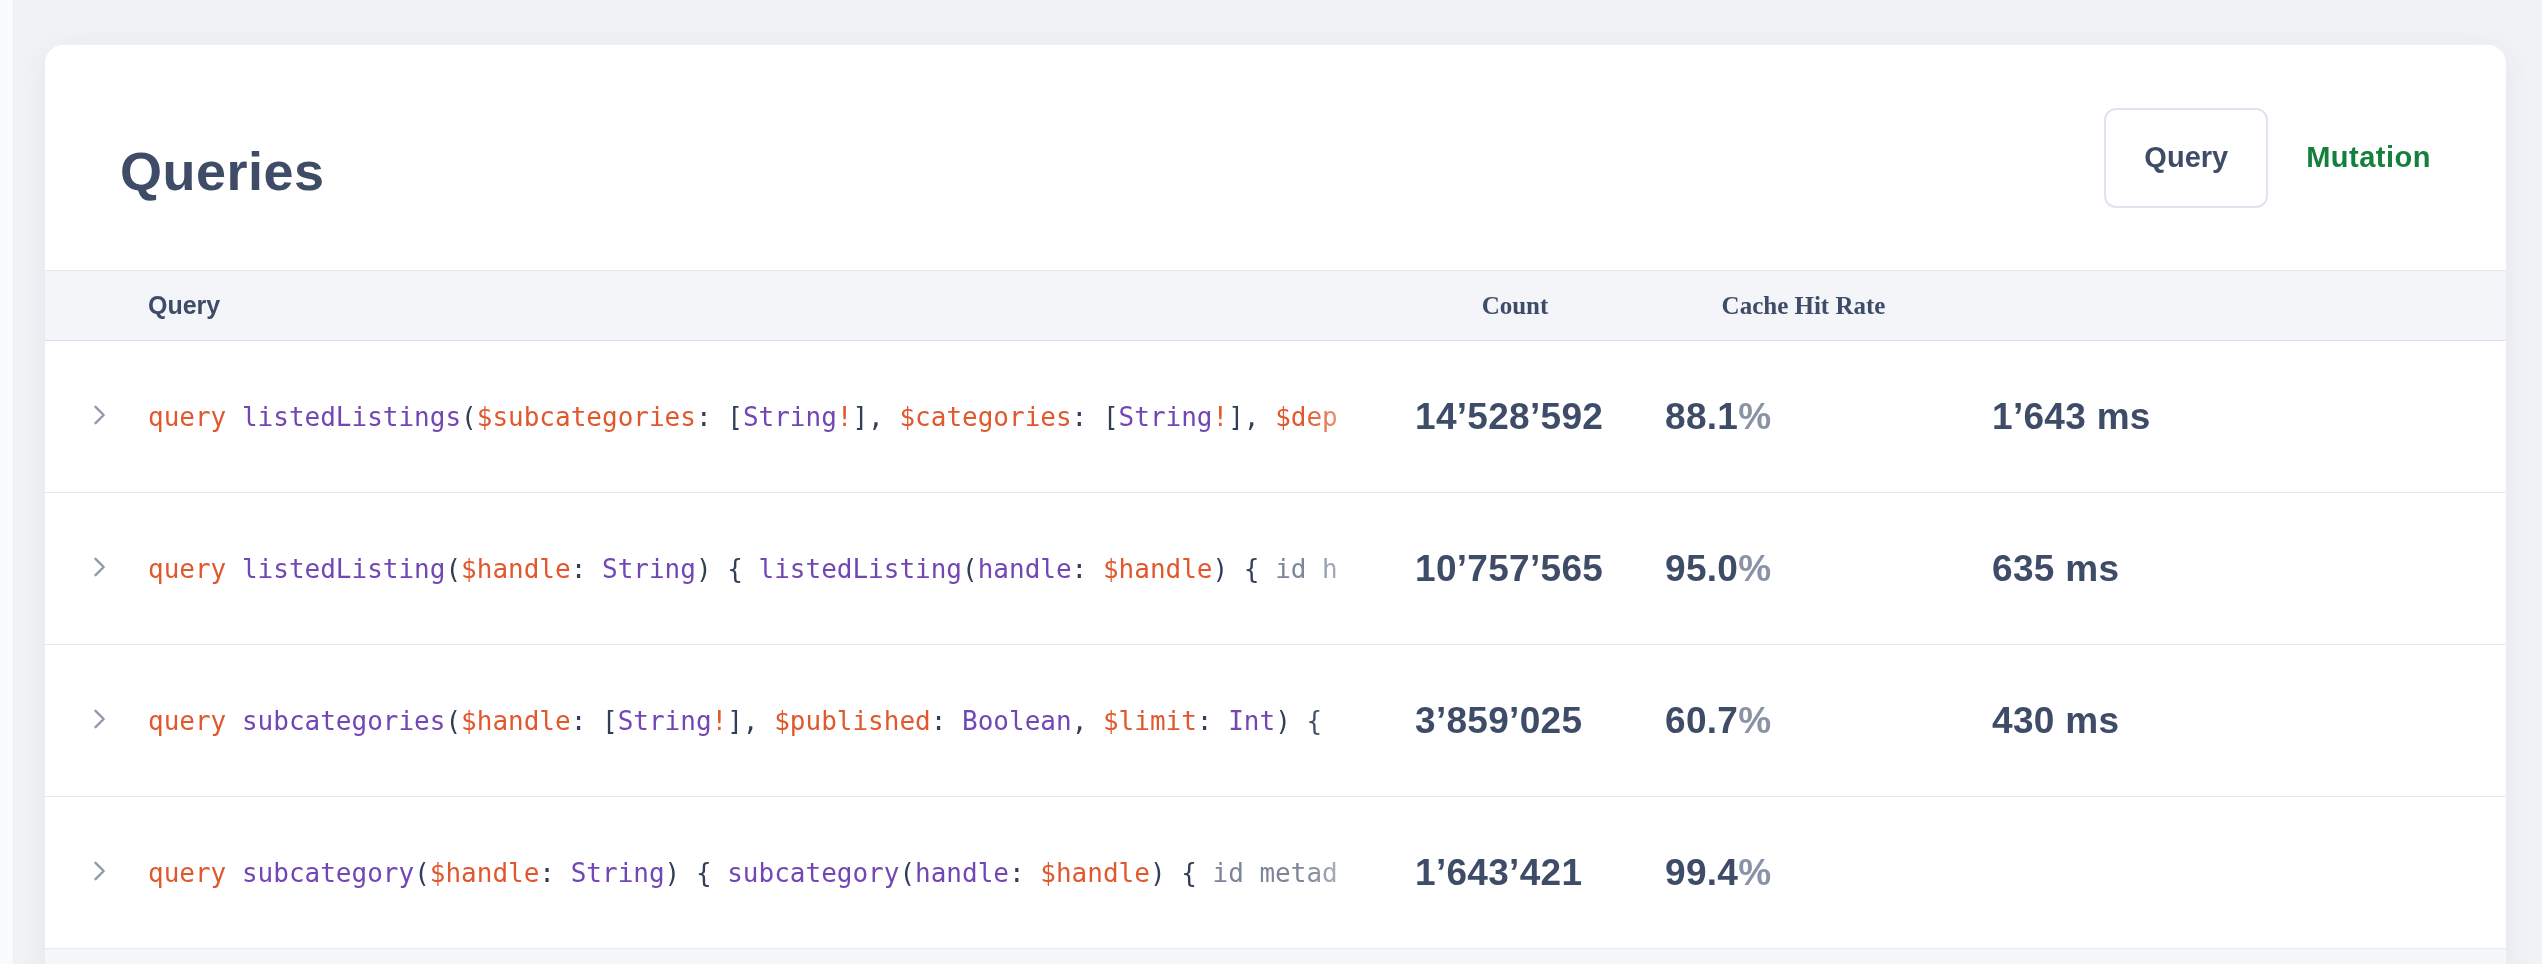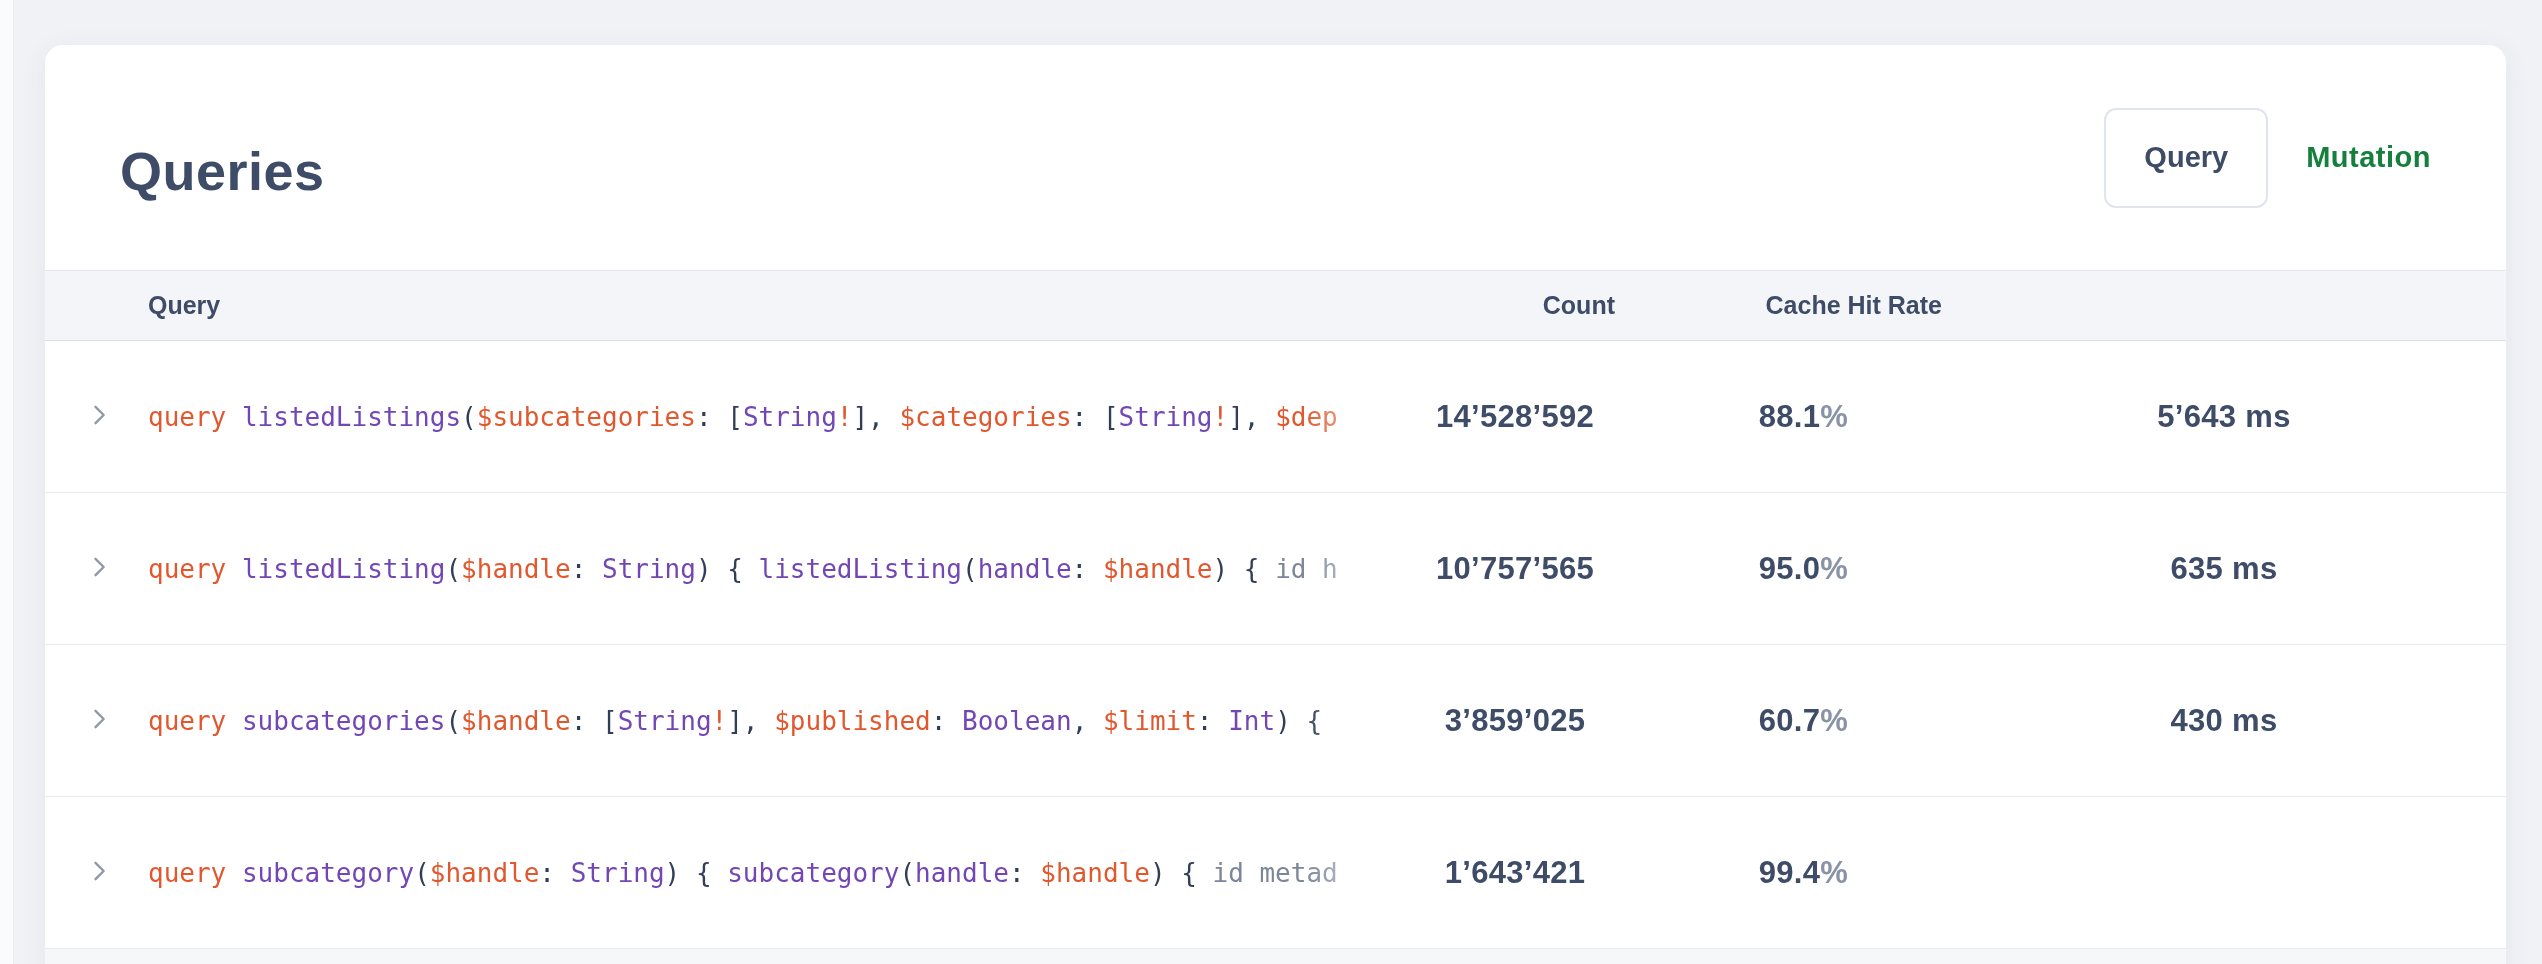--- a/index.html
+++ b/index.html
@@ -45,43 +45,43 @@
     grid-template-columns:103px 1fr 250px 327px 514px;
     align-items:center;
   }
   .thead {
     height:71px;
     background:#f4f5f8;
     border-top:1px solid #e4e7ee;
     border-bottom:1px solid #dcdfe9;
     font-size:25px; font-weight:700; color:#3e4c68;
   }
-  .th-num { text-align:right; padding-right:50px; }
+  .th-num { text-align:center; padding-right:50px;font-family:Liberation Serif, serif; }
   .th-sort { display:inline-flex; align-items:center; cursor:pointer; }
   .sort-icon { margin-left:9px; display:inline-block; }
   .trow {
     height:152px;
     border-bottom:1px solid #e8eaf1;
     background:#ffffff;
     cursor:pointer;
   }
   .chev-cell { padding-left:40px; display:flex; align-items:center; }
   .code-cell {
     position:relative; overflow:hidden; white-space:pre;
     font-family:"DejaVu Sans Mono", monospace;
     font-size:26px; line-height:1; height:40px;
     display:flex; align-items:center;
   }
   .code-cell::after {
     content:""; position:absolute; top:0; right:0; width:110px; height:100%;
     background:linear-gradient(to right, rgba(255,255,255,0), #ffffff 85%);
   }
   .num-cell {
-    text-align:center; padding-right:50px;
-    font-size:31px; font-weight:700; color:#3e4c68;
+    text-align:left; padding-right:50px;
+    font-size:37px; font-weight:700; color:#3e4c68;
     letter-spacing:0.3px;
   }
   .pct { color:#8a93a5; font-weight:600; }
   
   .t-kw { color:#e1582e; }
   .t-va { color:#e1582e; }
   .t-ty { color:#7247b5; }
   .t-pu { color:#323e58; }
   .t-fi { color:#7c8698; }
   .t-pl { color:#323e58; }
@@ -121,21 +121,21 @@
     <div class="chev-cell">
       <span>
         <svg width="28" height="28" viewBox="0 0 24 24">
           <polyline points="9,5 16,12 9,19" fill="none" stroke="#9097a8" stroke-width="2" stroke-linecap="round" stroke-linejoin="round"></polyline>
         </svg>
       </span>
     </div>
     <div class="code-cell"><span class="t-kw">query</span><span class="t-pl"> </span><span class="t-ty">listedListings</span><span class="t-pu">(</span><span class="t-va">$subcategories</span><span class="t-pu">: [</span><span class="t-ty">String</span><span class="t-va">!</span><span class="t-pu">], </span><span class="t-va">$categories</span><span class="t-pu">: [</span><span class="t-ty">String</span><span class="t-va">!</span><span class="t-pu">], </span><span class="t-va">$dep</span></div>
     <div class="num-cell"><span>14’528’592</span></div>
     <div class="num-cell"><span>88.1</span><span class="pct">%</span></div>
-    <div class="num-cell"><span>5’643 ms</span></div>
+    <div class="num-cell"><span>1’643 ms</span></div>
   </div>
 
   <div class="grid-row trow">
     <div class="chev-cell">
       <span>
         <svg width="28" height="28" viewBox="0 0 24 24">
           <polyline points="9,5 16,12 9,19" fill="none" stroke="#9097a8" stroke-width="2" stroke-linecap="round" stroke-linejoin="round"></polyline>
         </svg>
       </span>
     </div>

